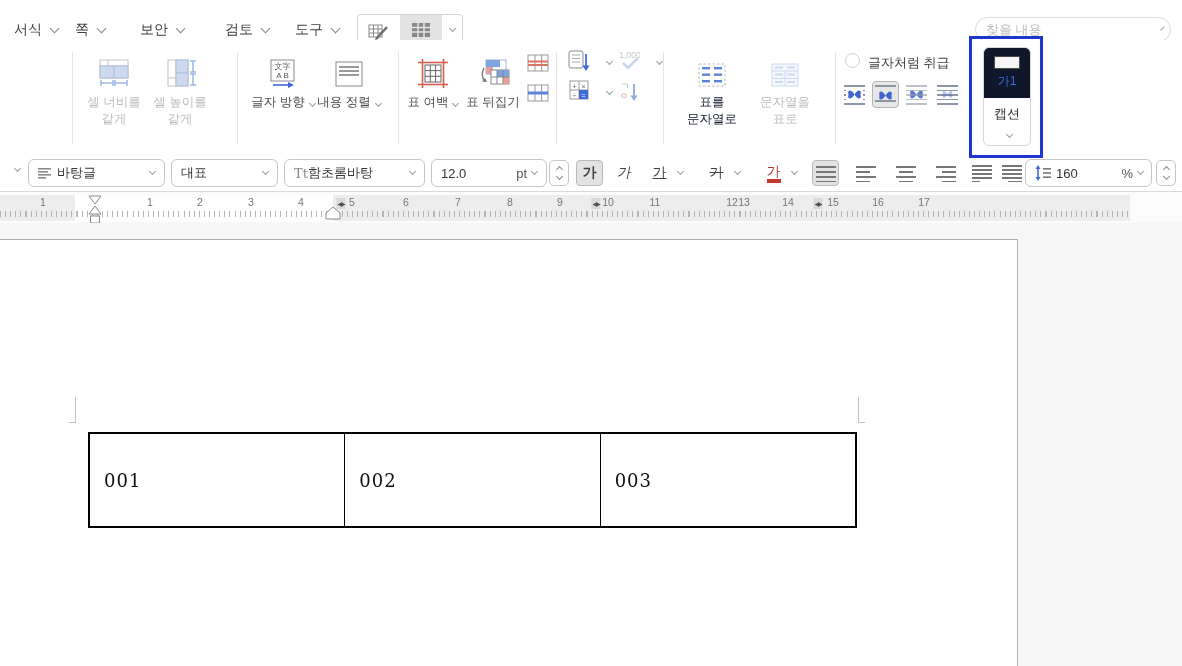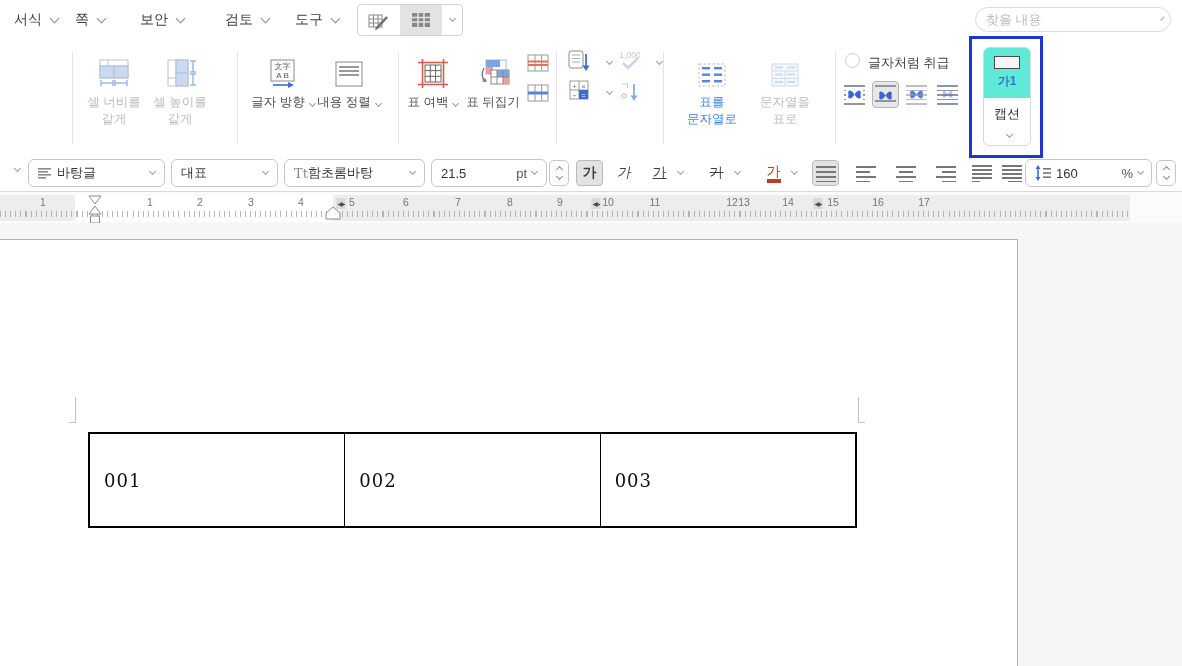--- a/index.html
+++ b/index.html
@@ -1,20 +1,20 @@
 <!DOCTYPE html>
 <html><head>
 <meta charset="utf-8">
 <style>
   * { margin:0; padding:0; box-sizing:border-box; }
   body { font-family:"Liberation Sans", sans-serif; background:#fff; }
   #app { position:relative; width:1182px; height:666px; background:#fff; overflow:hidden; }
 
   
-  .menubar { position:absolute; left:0; top:0; width:952px; height:40px; background:#fff; }
+  .menubar { position:absolute; left:0; top:10px; width:952px; height:40px; background:#fff; }
   .menu-item { position:absolute; top:10px; height:20px; font-size:14px; color:#3d3d3d; cursor:default; display:flex; align-items:center; }
   .chev { display:inline-block; width:7px; height:7px; border-right:1.4px solid #8a8a8a; border-bottom:1.4px solid #8a8a8a; transform:rotate(45deg); margin-left:9px; margin-top:-4px; }
   .chev.sm { width:5px; height:5px; margin-left:5px; border-color:#9a9a9a; }
   .mb-group { position:absolute; left:357px; top:4px; height:32px; display:flex; border:1px solid #d2d2d2; border-radius:4px; overflow:hidden; background:#fff; }
   .mb-btn { width:42px; height:30px; display:flex; align-items:center; justify-content:center; }
   .mb-btn.pressed { background:#e3e3e3; }
   .mb-chevbox { width:20px; height:30px; display:flex; align-items:center; justify-content:center; }
   .searchbox { position:absolute; left:975px; top:7px; width:196px; height:25px; border:1px solid #dcdcdc; border-radius:13px; display:flex; align-items:center; padding:0 10px; }
   .searchbox input { border:none; outline:none; flex:1; font-size:13px; color:#444; background:transparent; }
   .searchbox input::placeholder { color:#bcbcbc; }
@@ -29,21 +29,21 @@
   .smallicon { position:absolute; width:24px; height:22px; display:flex; align-items:center; justify-content:center; }
   .checkbox-circle { position:absolute; width:15px; height:15px; border:1.5px solid #cfcfcf; border-radius:50%; background:#fff; }
   .check-label { position:absolute; font-size:13px; color:#3f3f3f; }
   .wrapbtn { position:absolute; width:27px; height:27px; border-radius:4px; display:flex; align-items:center; justify-content:center; position:absolute; }
   .wrapbtn.pressed { background:#e7e7e7; border:1px solid #b5b5b5; }
   .wrap-inner { position:relative; width:21px; height:20px; }
   .wlines { position:absolute; left:0; right:0; background:repeating-linear-gradient(to bottom,#8d96a5 0 1.6px, transparent 1.6px 4.6px); }
   .wrap-inner svg { position:absolute; }
 
   .caption-btn { position:absolute; left:983px; top:7px; width:48px; height:99px; border:1px solid #d8d8d8; border-radius:6px; background:#fff; overflow:hidden; text-align:center; }
-  .caption-top { height:50px; background:#5eead4; padding-top:8px;font-weight:bold; }
+  .caption-top { height:50px; background:#0f172a; padding-top:8px; }
   .caption-rect { width:26px; height:13px; border:1.5px solid #4a4a4a; background:#f5f5f5; margin:0 auto; }
   .caption-badge { font-size:12px; color:#3d6ce0; margin-top:4px; }
   .caption-label { font-size:13px; color:#2f2f2f; margin-top:7px; }
   .highlight-box { position:absolute; left:969px; top:-4px; width:74px; height:122px; border:3px solid #1c36cf; z-index:30; pointer-events:none; }
 
   
   .formatbar { position:absolute; left:0; top:155px; width:1182px; height:37px; background:#fff; border-bottom:1px solid #d9d9d9; }
   .combo { position:absolute; top:4px; height:28px; border:1px solid #c6c6c6; border-radius:6px; background:#fff; display:flex; align-items:center; font-size:13px; color:#333; }
   .combo .cv { flex:1; }
   .fbtn { position:absolute; top:5px; width:27px; height:26px; display:flex; align-items:center; justify-content:center; border-radius:4px; font-size:14px; color:#3f3f3f; }
@@ -311,21 +311,21 @@
         <svg width="30" height="26">
           <rect x="2" y="2" width="26" height="22" fill="#fff" stroke="#bbb" stroke-dasharray="2.5,2"></rect>
           <rect x="5" y="5" width="8" height="2.4" fill="#5b83d8"></rect>
             <rect x="17" y="5" width="8" height="2.4" fill="#5b83d8"></rect>
           <rect x="5" y="11.5" width="8" height="2.4" fill="#5b83d8"></rect>
             <rect x="17" y="11.5" width="8" height="2.4" fill="#5b83d8"></rect>
           <rect x="5" y="18" width="8" height="2.4" fill="#5b83d8"></rect>
             <rect x="17" y="18" width="8" height="2.4" fill="#5b83d8"></rect>
         </svg>
       </div>
-      <div class="bb-label" style="color:#3b82f6">표를 문자열로</div>
+      <div class="bb-label" style="color:#0f172a">표를 문자열로</div>
     </div>
     <div class="bigbtn dis" style="left:752px">
       <div class="bb-icon">
         <svg width="30" height="26" opacity="0.75">
           <rect x="2" y="2" width="26" height="22" fill="#f2f6fc" stroke="#bccfec"></rect>
           <line x1="15" y1="9" x2="15" y2="24" stroke="#bccfec"></line>
           <line x1="2" y1="9" x2="28" y2="9" stroke="#bccfec"></line>
             <line x1="2" y1="16.5" x2="28" y2="16.5" stroke="#bccfec"></line>
           <rect x="5" y="4.5" width="8" height="2" fill="#bccfec"></rect>
             <rect x="17" y="4.5" width="8" height="2" fill="#bccfec"></rect>
@@ -411,21 +411,21 @@
       <span class="chev sm"></span>
     </div>
 
     <div class="combo" style="left:284px; width:141px; padding:0 9px">
       <span style="font-family:'DejaVu Serif',serif; color:#8a8a8a; margin-right:0">Tt</span>
       <span class="cv">함초롬바탕</span>
       <span class="chev sm"></span>
     </div>
 
     <div class="combo" style="left:431px; width:116px; padding:0 9px">
-      <span>21.5</span>
+      <span>12.0</span>
       <span class="cv"></span>
       <span style="color:#555">pt</span>
       <span class="chev sm"></span>
     </div>
     <div class="fgroup" style="left:549px">
       <div class="spin">
           <span class="chev up"></span>
           <span class="chev dn"></span>
         </div>
     </div>

